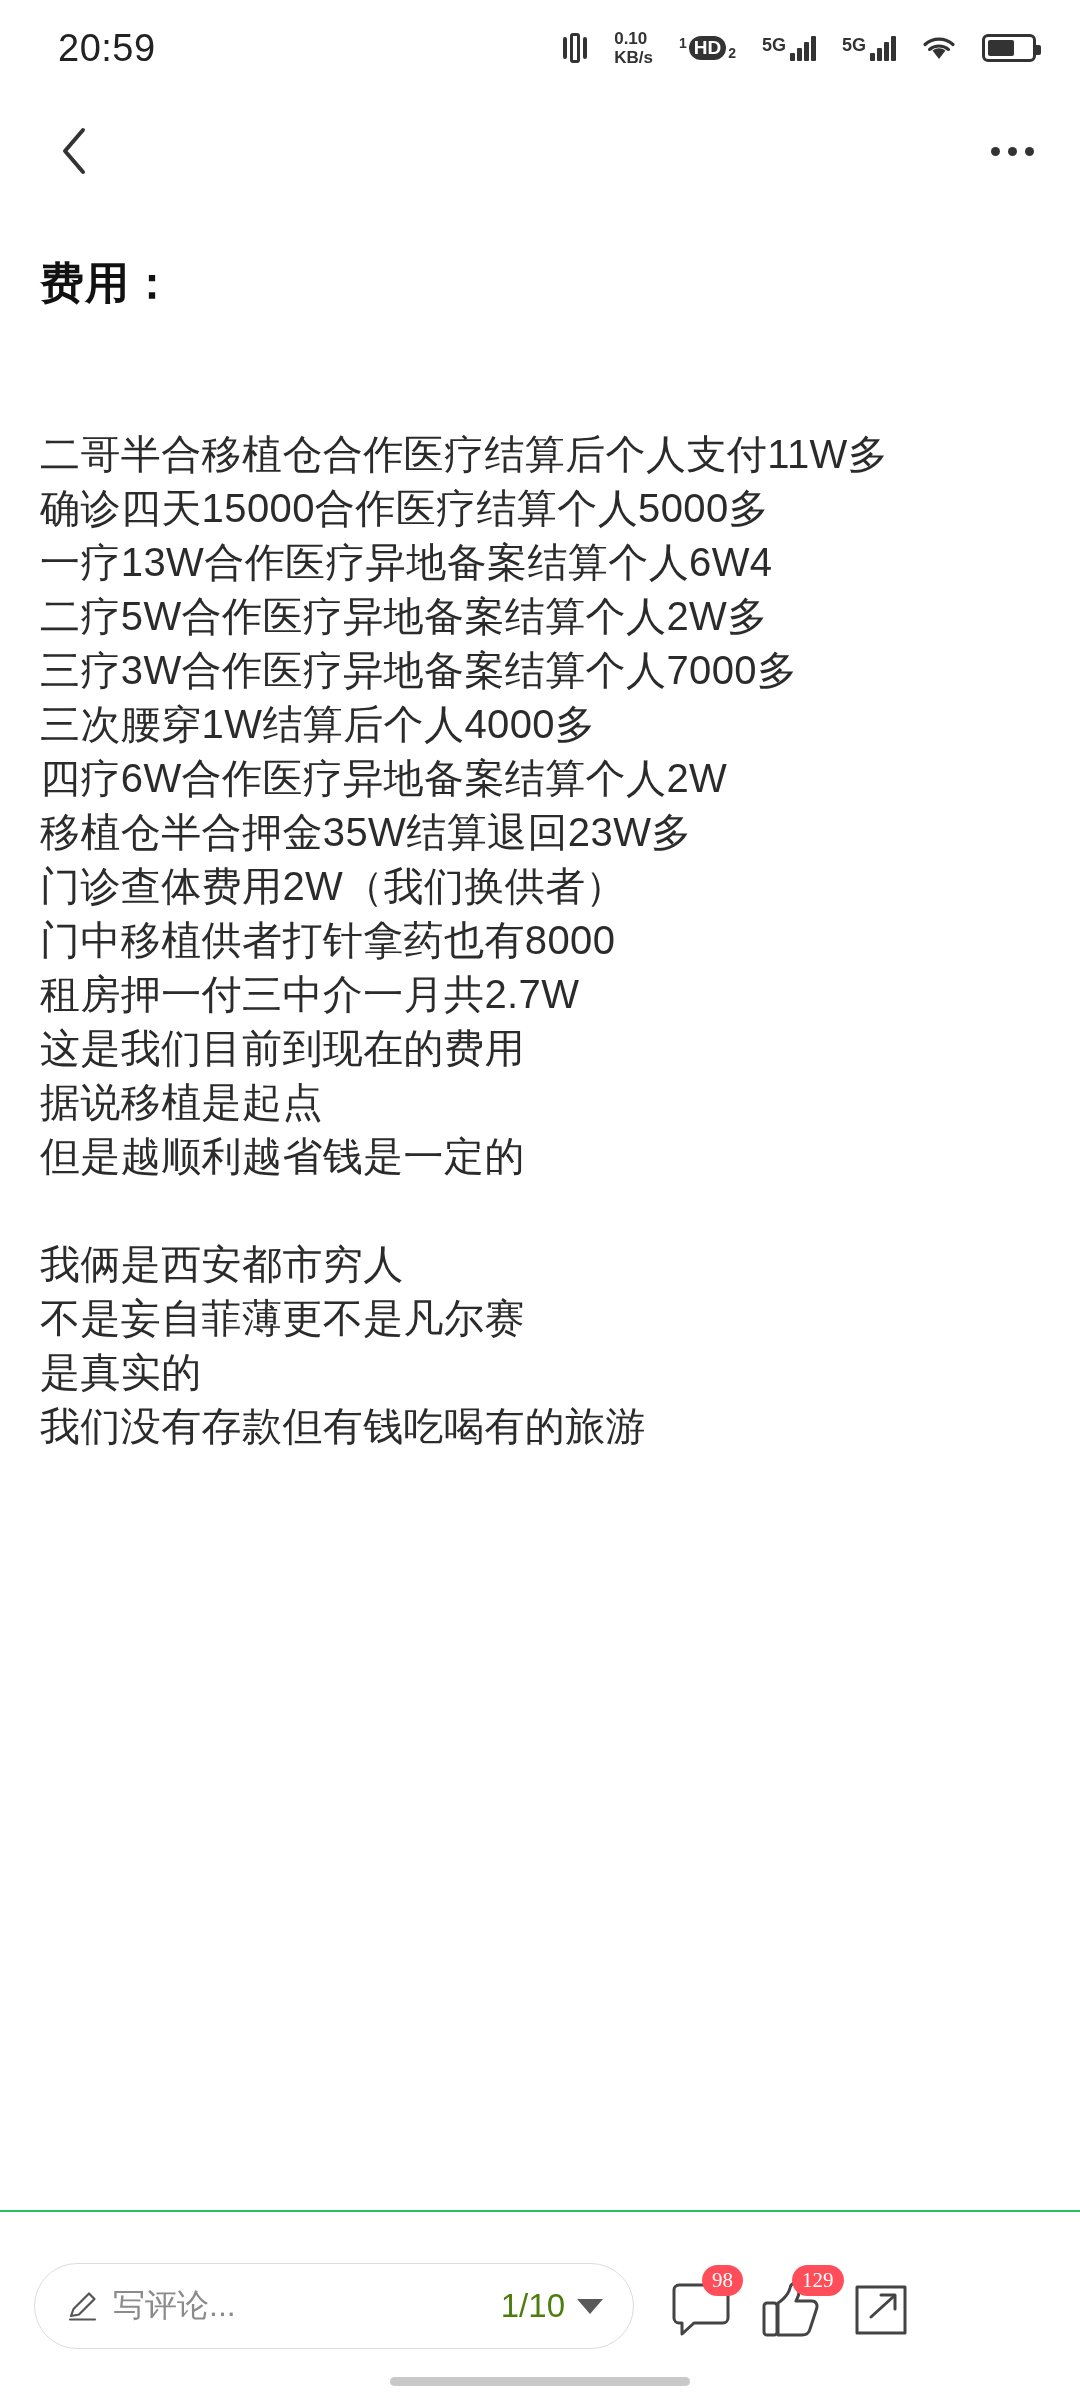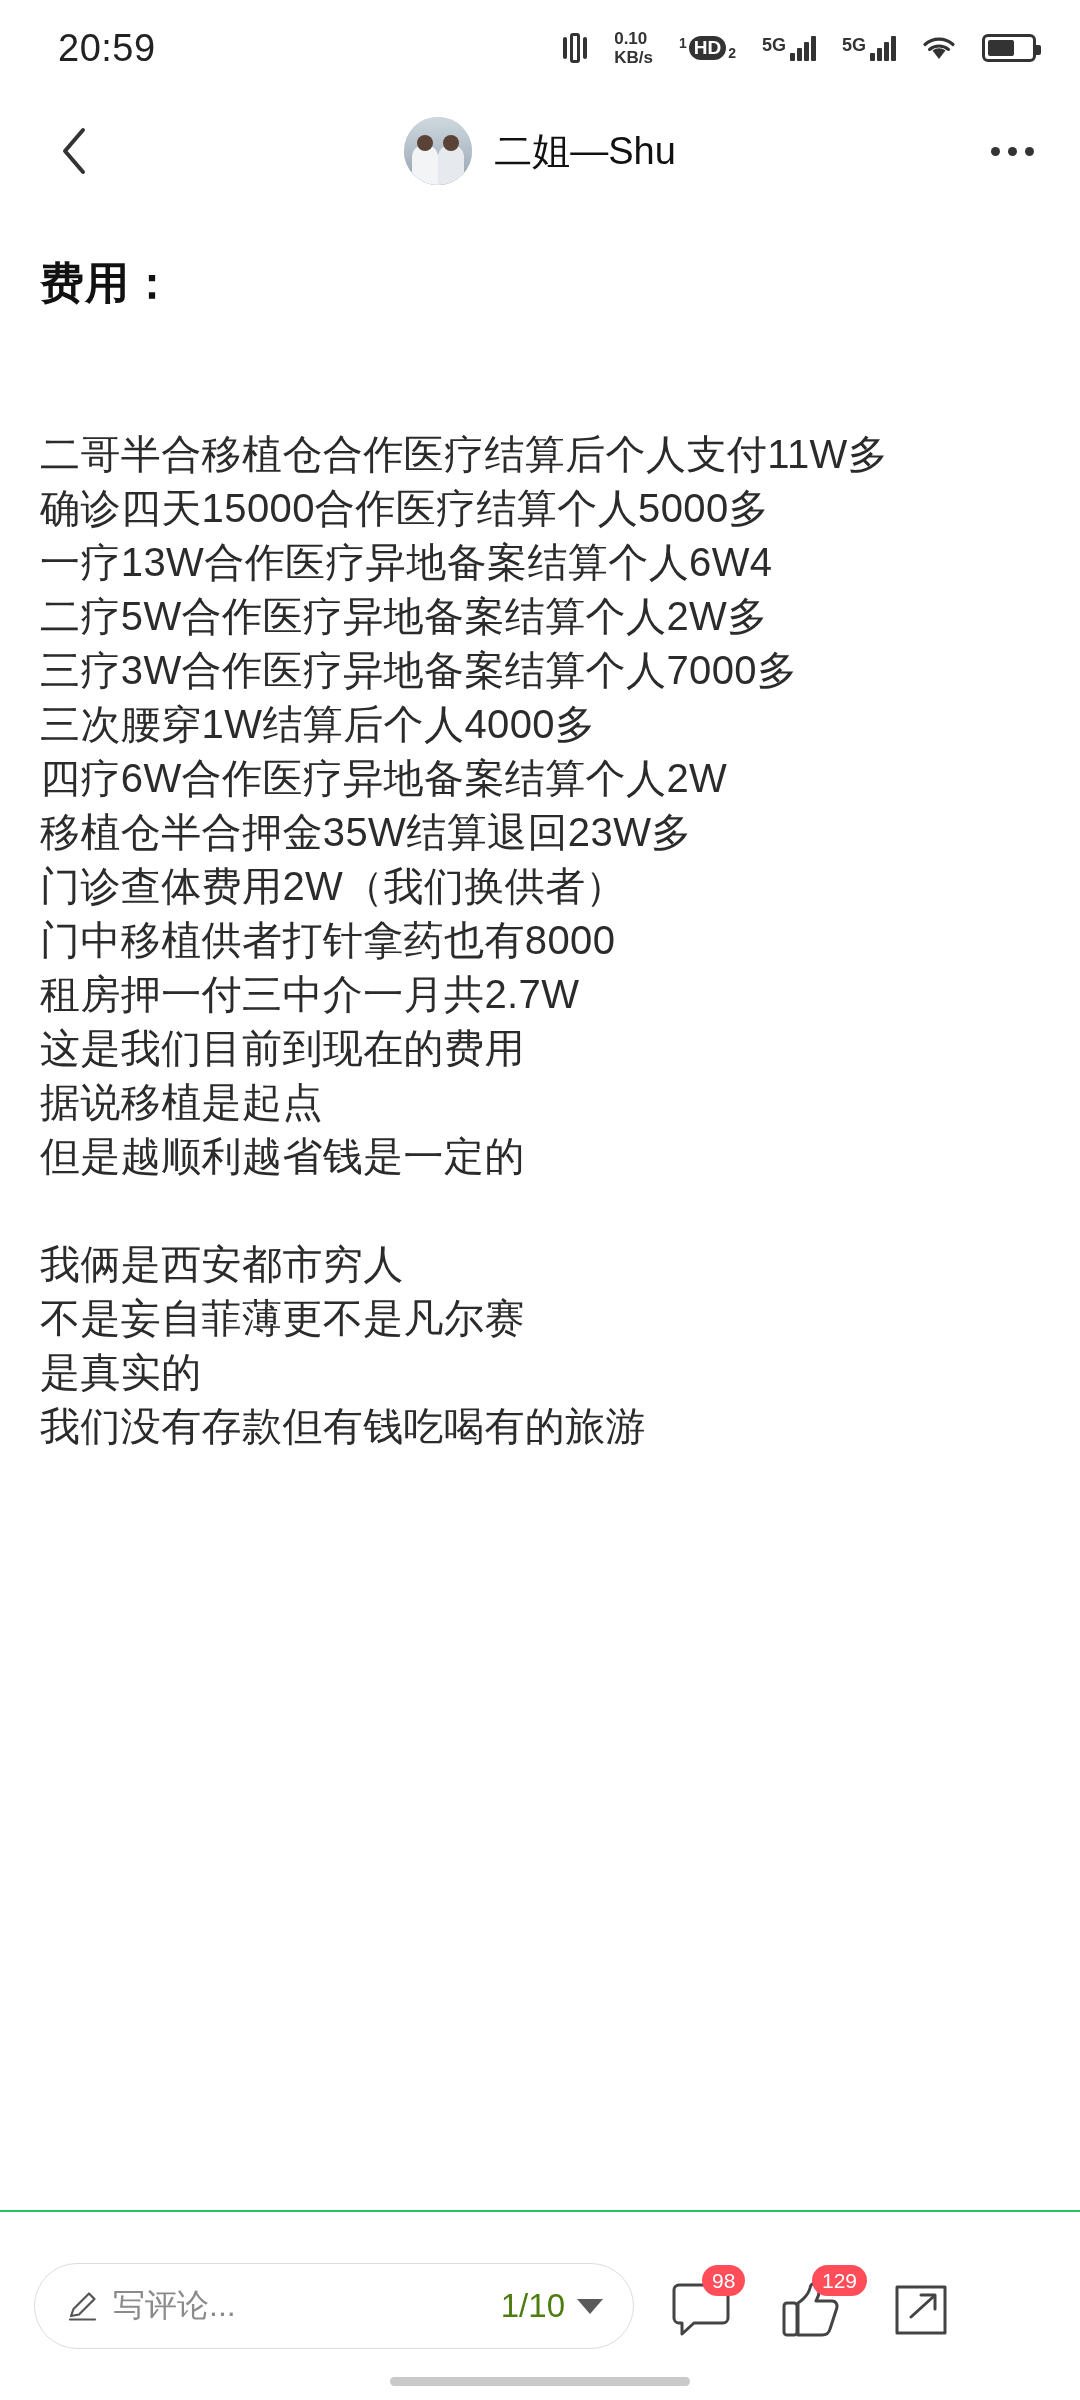--- a/index.html
+++ b/index.html
@@ -306,21 +306,22 @@
   .caret-down {
     width: 0; height: 0;
     border-left: 13px solid transparent;
     border-right: 13px solid transparent;
     border-top: 15px solid #5a5a5a;
   }
   .actions {
     margin-left: 34px;
     display: flex;
     align-items: flex-start;
-    gap: 44px;
+    gap: 24px;
+    font-family: Liberation Serif, serif;
   }
   .action {
     position: relative;
     width: 66px;
     height: 66px;
     display: flex;
     align-items: flex-end;
     justify-content: center;
   }
   .count-badge {
@@ -403,30 +404,20 @@
   </div>
 </div>
 
 <div class="nav-bar">
   <div class="nav-back">
     <svg width="28" height="50" viewBox="0 0 28 50">
       <path d="M23 4 L5 25 L23 46" stroke="#333" stroke-width="4" fill="none" stroke-linecap="round" stroke-linejoin="round"></path>
     </svg>
   </div>
 
-  <div class="nav-center">
-    <div class="avatar">
-      <div class="a-sky"></div>
-      <div class="a-p1"></div>
-        <div class="a-p2"></div>
-      <div class="a-h1"></div>
-        <div class="a-h2"></div>
-    </div>
-    <div class="nav-title">二姐—Shu</div>
-  </div>
 
   <div class="nav-more">
     <i></i>
     <i></i>
     <i></i>
   </div>
 </div>
 
 <div class="article">
   <div class="article-title">费用：</div>

